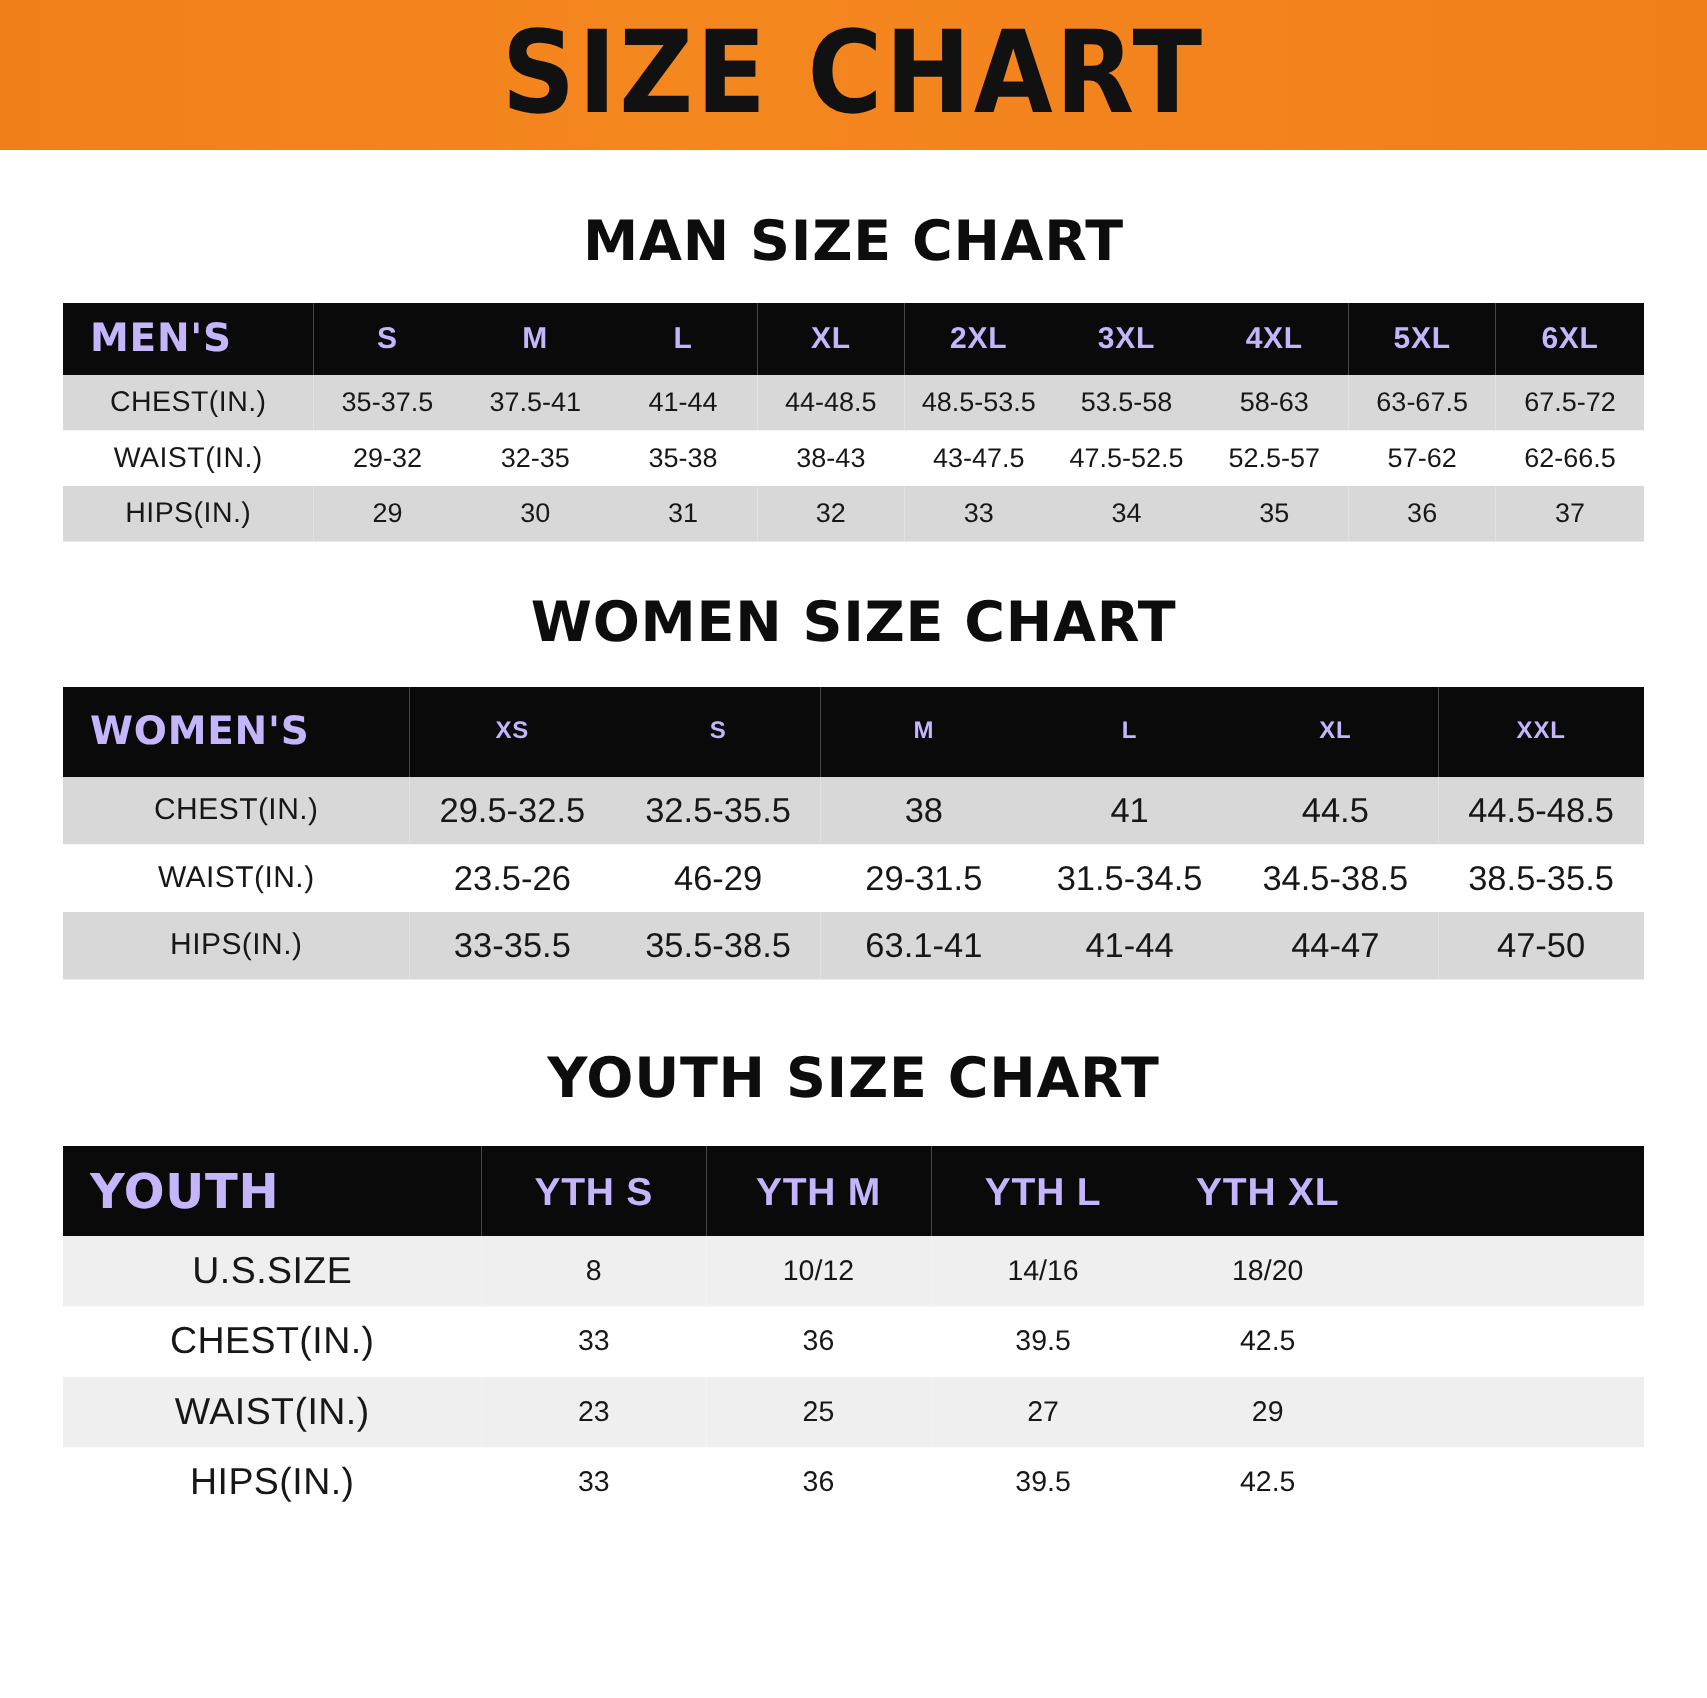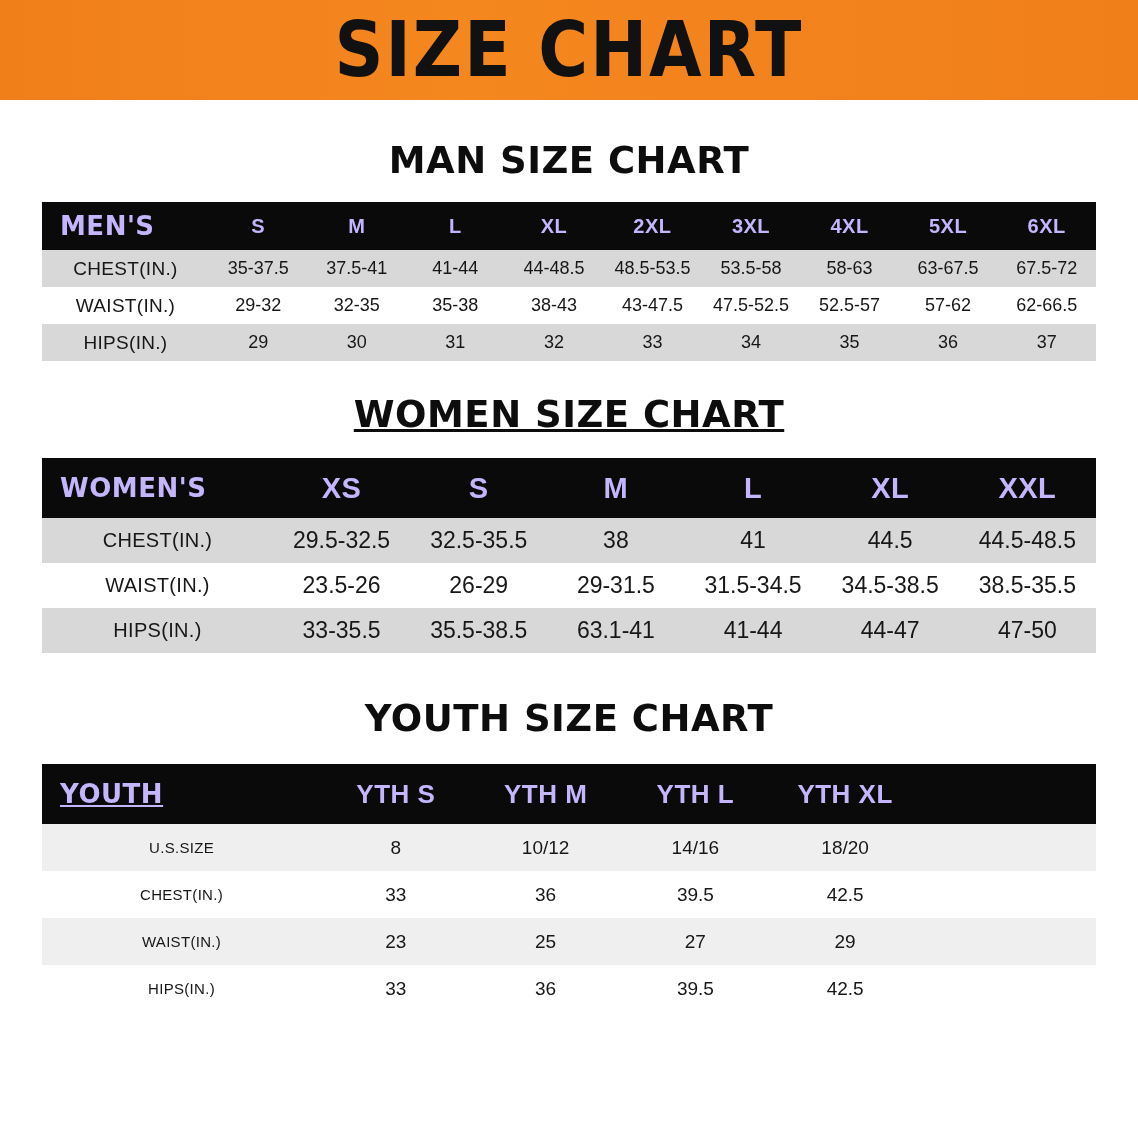--- a/index.html
+++ b/index.html
@@ -43,21 +43,21 @@
   
   .section-title {
     text-align: center;
     font-family: "DejaVu Sans", sans-serif;
     font-weight: bold;
     font-size: 37px;
     letter-spacing: 0.5px;
     color: #0d0d0d;
   }
   .title-man { margin-top: 39px; margin-bottom: 20px; }
-  .title-women { margin-top: 32px; margin-bottom: 22px; text-decoration: underline; }
+  .title-women { margin-top: 32px; margin-bottom: 22px; }
   .title-youth { margin-top: 44px; margin-bottom: 24px; }
 
   
   .tablewrap {
     margin: 0 42px;
   }
   table.sizetable {
     width: 1054px;
     border-collapse: collapse;
     table-layout: fixed;
@@ -97,30 +97,30 @@
   .row-shade { background: #d8d8d8; }
   .row-light { background: #efefef; }
   .row-white { background: #ffffff; }
 
   
   #men-table thead th { height: 46px; }
   #men-table tbody td { height: 35px; }
   #men-table thead th.corner { font-size: 26px; }
 
   
-  #women-table thead th { height: 58px; font-size: 29px; }
+  #women-table thead th { height: 58px; font-size: 16px; }
   #women-table thead th.corner { font-size: 26px; }
   #women-table tbody td { height: 43px; font-size: 23px; }
   #women-table tbody td.rowlabel { font-size: 20px; }
 
   
   #youth-table thead th { height: 58px; font-size: 26px; }
-  #youth-table thead th.corner { font-size: 26px; text-decoration: underline; }
+  #youth-table thead th.corner { font-size: 32px; }
   #youth-table tbody td { height: 45px; font-size: 19px; }
-  #youth-table tbody td.rowlabel { font-size: 15px; margin-left: 28px; }
+  #youth-table tbody td.rowlabel { font-size: 25px; margin-left: 28px; }
 
   
   .note {
     margin: 26px 40px 0 40px;
     color: #c62222;
     font-family: "DejaVu Sans", sans-serif;
     font-size: 25px;
     line-height: 1.35;
     text-align: left;
   }
@@ -214,21 +214,21 @@
           <td>29.5-32.5</td>
           <td>32.5-35.5</td>
           <td>38</td>
           <td>41</td>
           <td>44.5</td>
           <td>44.5-48.5</td>
         </tr>
         <tr class="row-white">
           <td class="rowlabel">WAIST(IN.)</td>
           <td>23.5-26</td>
-          <td>26-29</td>
+          <td>46-29</td>
           <td>29-31.5</td>
           <td>31.5-34.5</td>
           <td>34.5-38.5</td>
           <td>38.5-35.5</td>
         </tr>
         <tr class="row-shade">
           <td class="rowlabel">HIPS(IN.)</td>
           <td>33-35.5</td>
           <td>35.5-38.5</td>
           <td>63.1-41</td>

